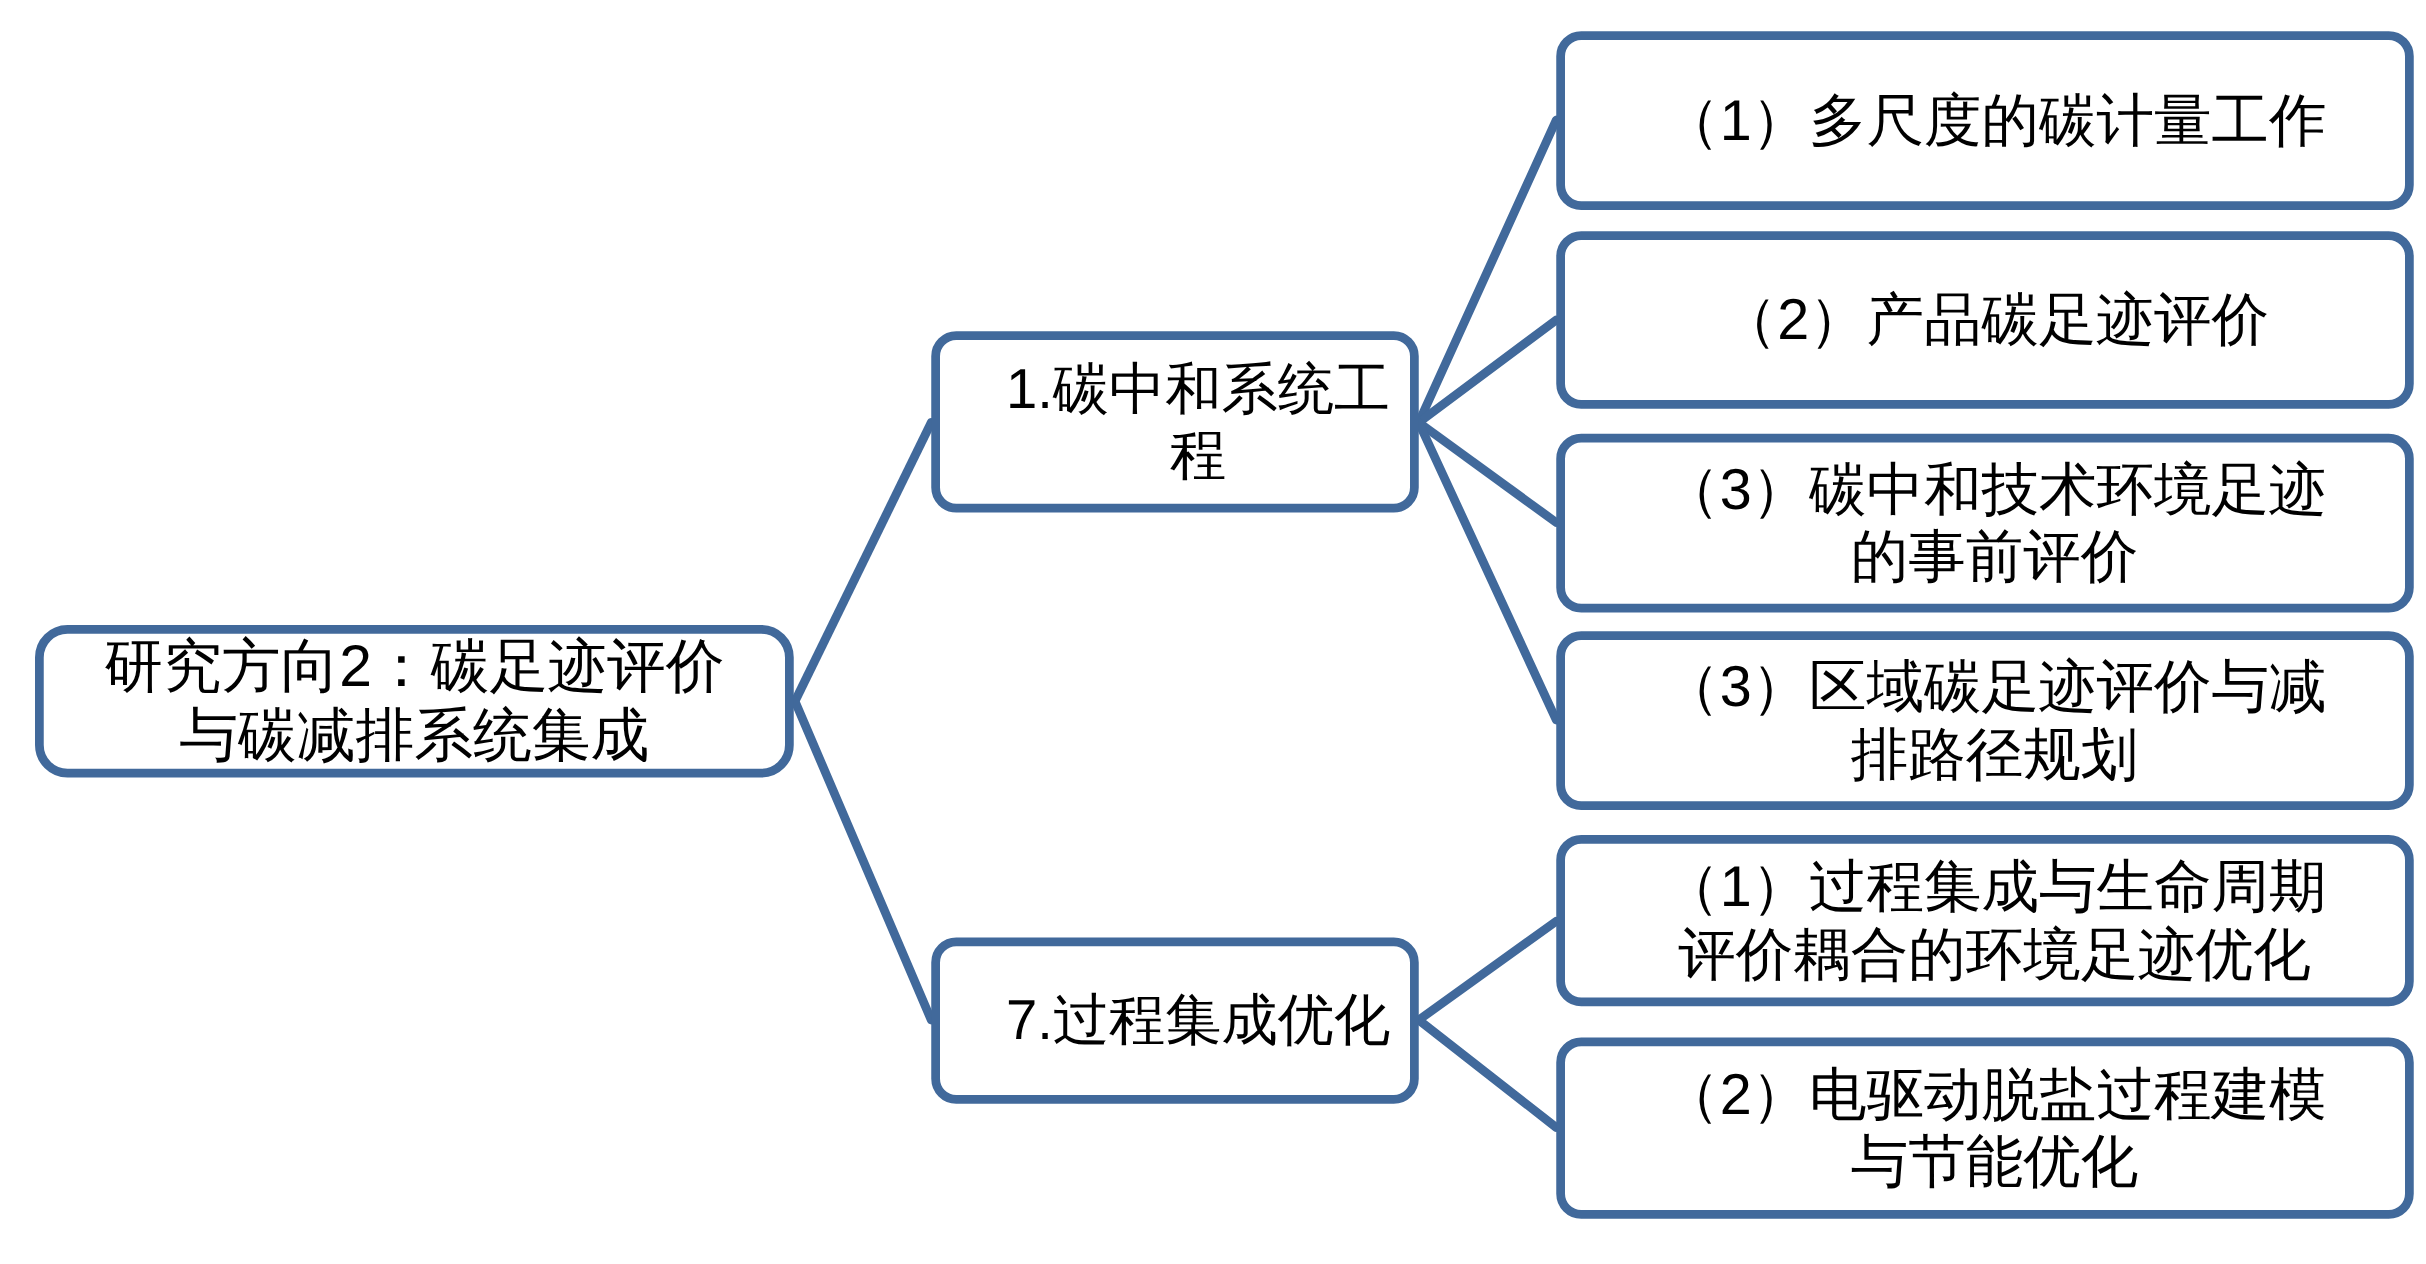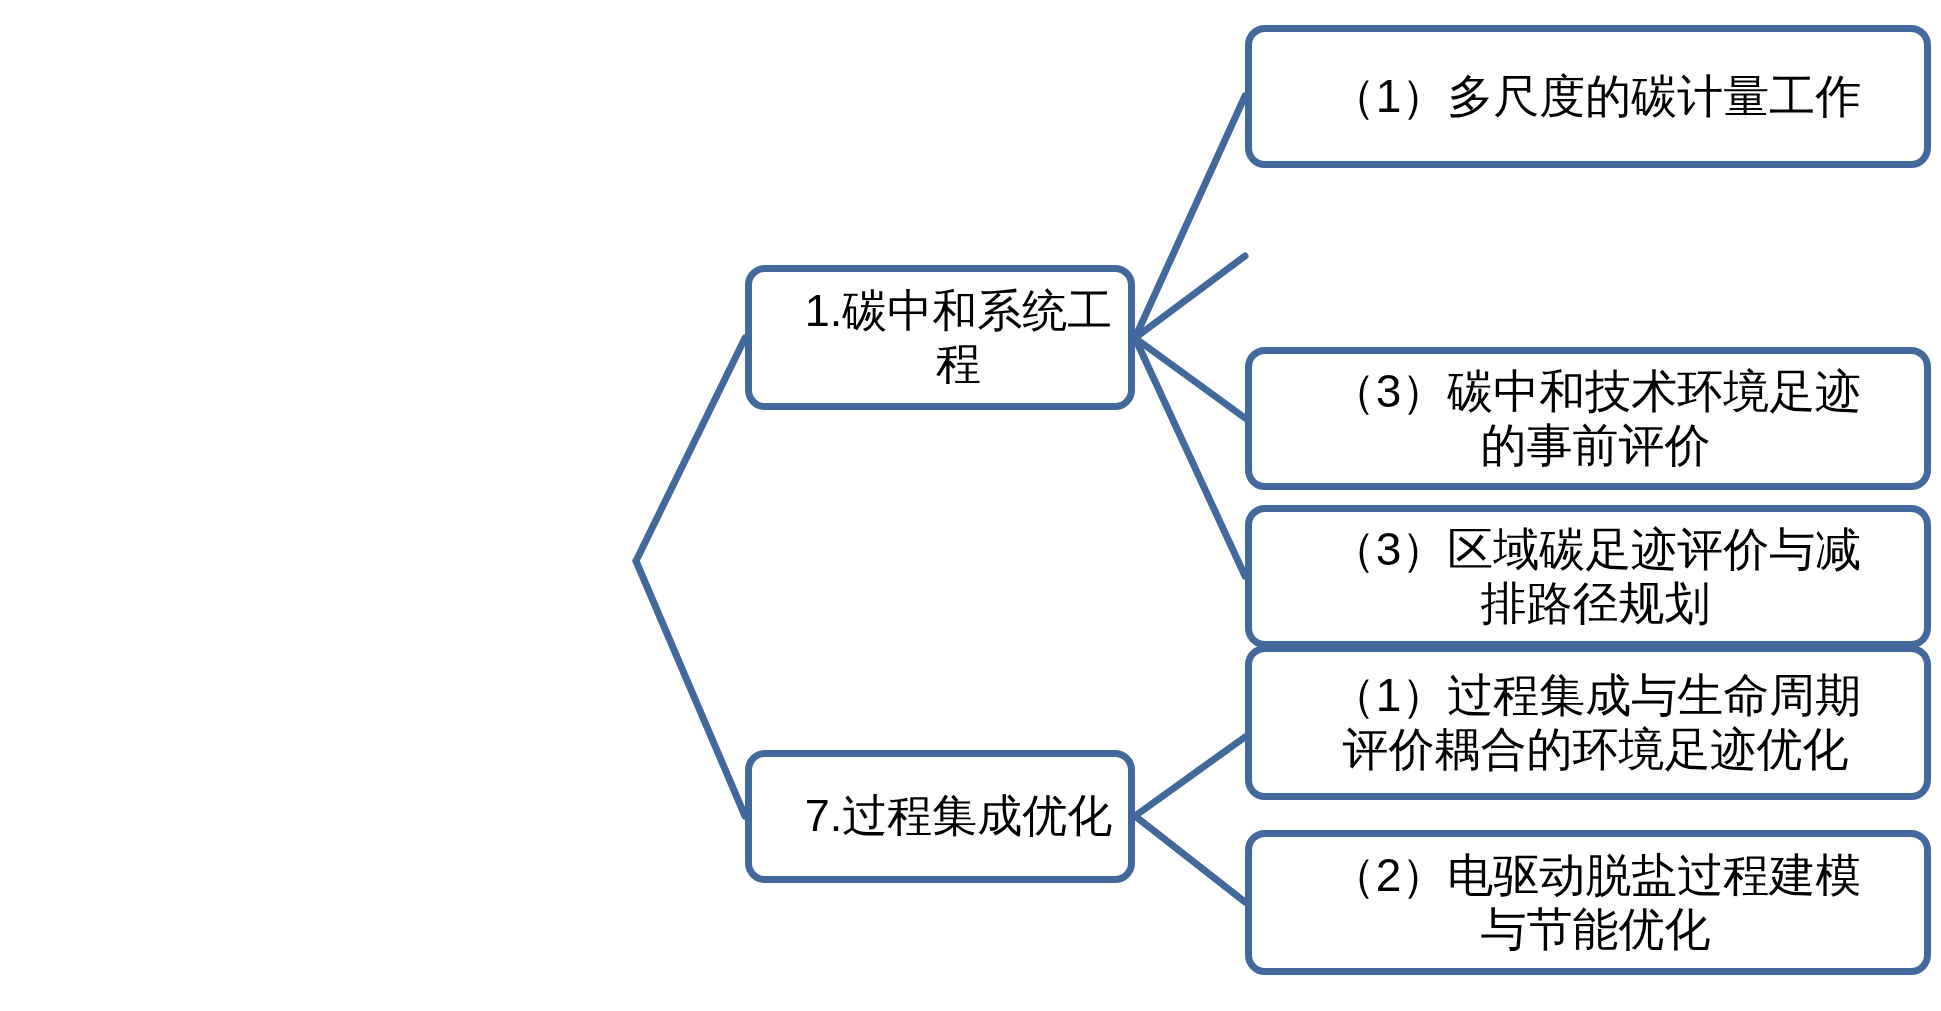--- a/index.html
+++ b/index.html
@@ -67,21 +67,21 @@
     left: 1245px;
     width: 686px;
     font-size: 46px;
     border-radius: 20px;
     padding-left: 25px;
   }
   .lf-0 { top: 25px;  height: 143px; }
   .lf-1 { top: 185px; height: 142px; }
   .lf-2 { top: 347px; height: 143px; }
   .lf-3 { top: 505px; height: 143px; }
-  .lf-4 { top: 645px; height: 155px; }
+  .lf-4 { top: 668px; height: 137px; }
   .lf-5 { top: 830px; height: 145px; }
 </style>
 </head>
 <body>
 
 <div id="stage">
 
   <svg id="edges" viewBox="0 0 1941 1011" width="1941" height="1011" xmlns="http://www.w3.org/2000/svg">
     <g fill="none" stroke="#41699B" stroke-width="7" stroke-linecap="round" stroke-linejoin="round">
       <line x1="636" y1="561" x2="745" y2="338"></line>
@@ -90,28 +90,31 @@
       <line x1="1135" y1="338" x2="1245" y2="96"></line>
       <line x1="1135" y1="338" x2="1245" y2="256"></line>
       <line x1="1135" y1="338" x2="1245" y2="418"></line>
       <line x1="1135" y1="338" x2="1245" y2="576"></line>
 
       <line x1="1135" y1="816" x2="1245" y2="737"></line>
       <line x1="1135" y1="816" x2="1245" y2="902"></line>
     </g>
   </svg>
 
+  <div class="node node-root">研究方向2：碳足迹评价
+与碳减排系统集成</div>
 
   <div class="node node-l1 node-l1-a">1.碳中和系统工
 程</div>
 
   <div class="node node-l1 node-l1-b">7.过程集成优化</div>
 
   <div class="node node-leaf lf-0">（1）多尺度的碳计量工作</div>
 
+  <div class="node node-leaf lf-1">（2）产品碳足迹评价</div>
 
   <div class="node node-leaf lf-2">（3）碳中和技术环境足迹
 的事前评价</div>
 
   <div class="node node-leaf lf-3">（3）区域碳足迹评价与减
 排路径规划</div>
 
   <div class="node node-leaf lf-4">（1）过程集成与生命周期
 评价耦合的环境足迹优化</div>
 

